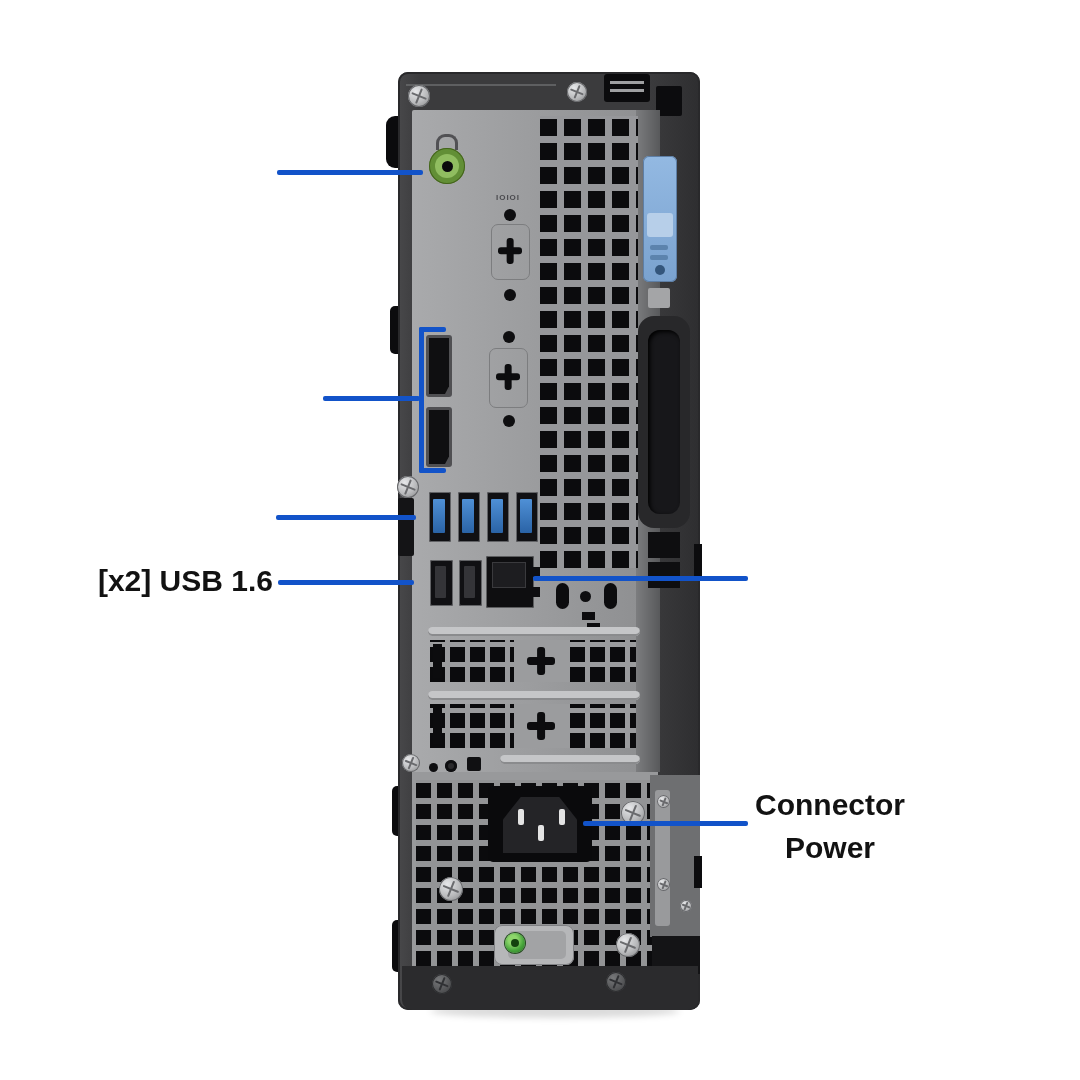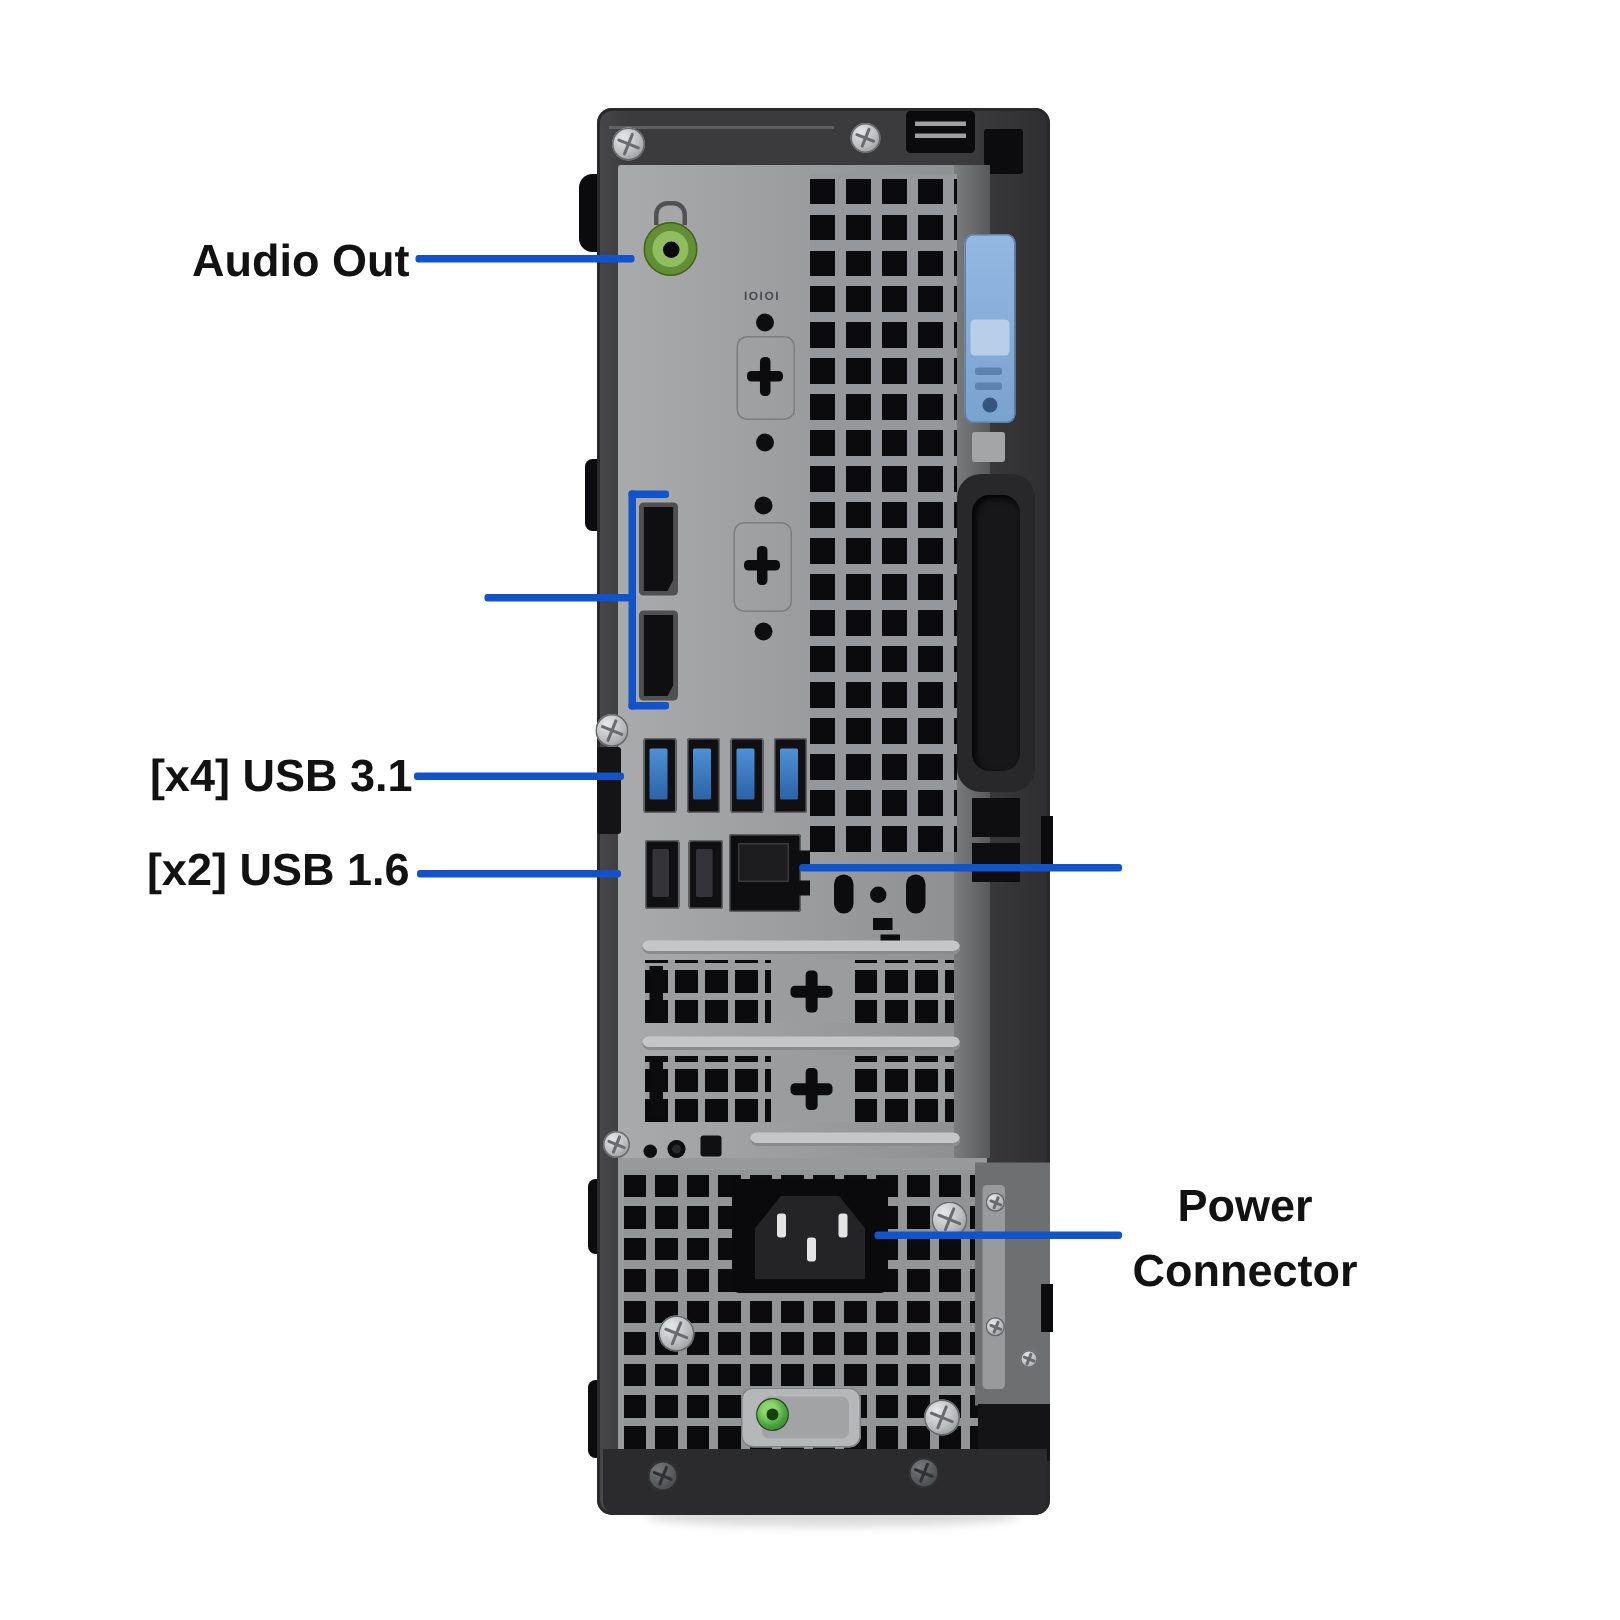--- a/index.html
+++ b/index.html
@@ -186,23 +186,21 @@
   <div class="ann-line" style="left:277px;top:170px;width:146px;"></div>
   <div class="ann-line" style="left:323px;top:396px;width:97px;"></div>
   <div class="ann-line vert" style="left:419px;top:327px;height:146px;"></div>
   <div class="ann-line" style="left:419px;top:327px;width:27px;"></div>
   <div class="ann-line" style="left:419px;top:468px;width:27px;"></div>
   <div class="ann-line" style="left:276px;top:515px;width:140px;"></div>
   <div class="ann-line" style="left:278px;top:580px;width:136px;"></div>
   <div class="ann-line" style="left:533px;top:576px;width:215px;"></div>
   <div class="ann-line" style="left:583px;top:821px;width:165px;"></div>
 
-  <div class="ann-label left" style="left:40px;top:157px;width:233px;">Audio Out</div>
-  <div class="ann-label left" style="left:40px;top:500px;width:235px;">[x4] USB 3.1</div>
   <div class="ann-label left" style="left:40px;top:563px;width:233px;">[x2] USB 1.6</div>
   <div class="ann-label right" style="left:714px;top:539px;width:232px;">
   </div>
   <div class="ann-label right" style="left:714px;top:783px;width:232px;">
+    <span>Connector</span>
     <span>Power</span>
-    <span>Connector</span>
   </div>
 
 </div>
 
 </body></html>

